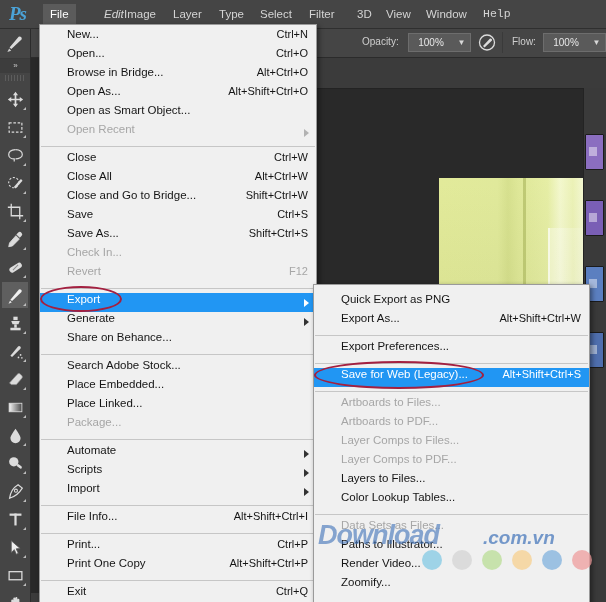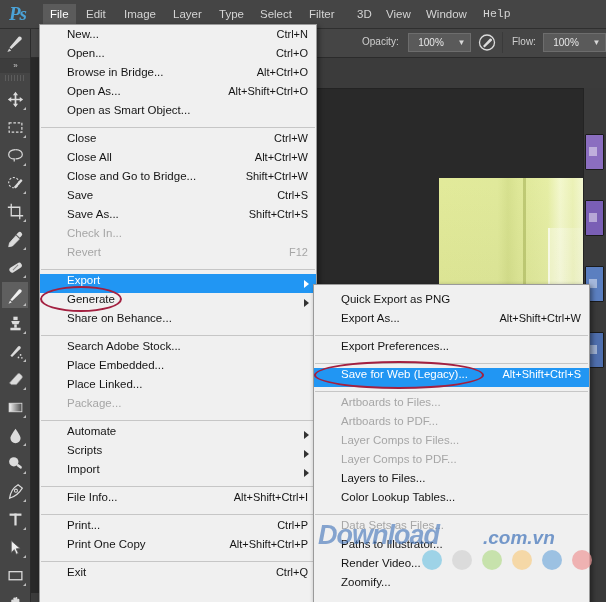--- a/index.html
+++ b/index.html
@@ -526,21 +526,21 @@
         <path d="M5 11 V6.5 a1.2 1.2 0 0 1 2.4 0 V10 V4 a1.2 1.2 0 0 1 2.4 0 V10 V3.6 a1.2 1.2 0 0 1 2.4 0 V10 V5.6 a1.2 1.2 0 0 1 2.4 0 V13 c0 4-2.4 6-5.6 6 C5.6 19 5 15.5 5 11 Z"></path>
       </svg>
 
     </div>
 
   </div>
 
   <div class="menubar">
     <div class="ps-logo">Ps</div>
     <div class="menu-item active" style="left:43px;">File</div>
-    <div class="menu-item" style="left:79px;">Edit</div>
+    <div class="menu-item" style="left:97px;font-style:italic;">Edit</div>
     <div class="menu-item" style="left:117px;">Image</div>
     <div class="menu-item" style="left:166px;">Layer</div>
     <div class="menu-item" style="left:212px;">Type</div>
     <div class="menu-item" style="left:253px;">Select</div>
     <div class="menu-item" style="left:302px;">Filter</div>
     <div class="menu-item" style="left:350px;">3D</div>
     <div class="menu-item" style="left:379px;">View</div>
     <div class="menu-item" style="left:419px;">Window</div>
     <div class="menu-item" style="left:476px;font-family:Liberation Mono, monospace;">Help</div>
   </div>
@@ -558,20 +558,24 @@
         <span class="label">Browse in Bridge...</span>
         <span class="accel">Alt+Ctrl+O</span>
       </div>
       <div class="mi">
         <span class="label">Open As...</span>
         <span class="accel">Alt+Shift+Ctrl+O</span>
       </div>
       <div class="mi">
         <span class="label">Open as Smart Object...</span>
       </div>
+      <div class="mi disabled">
+        <span class="label">Open Recent</span>
+        <span class="arrow"></span>
+      </div>
       <div class="mi-sep"></div>
       <div class="mi">
         <span class="label">Close</span>
         <span class="accel">Ctrl+W</span>
       </div>
       <div class="mi">
         <span class="label">Close All</span>
         <span class="accel">Alt+Ctrl+W</span>
       </div>
       <div class="mi">

